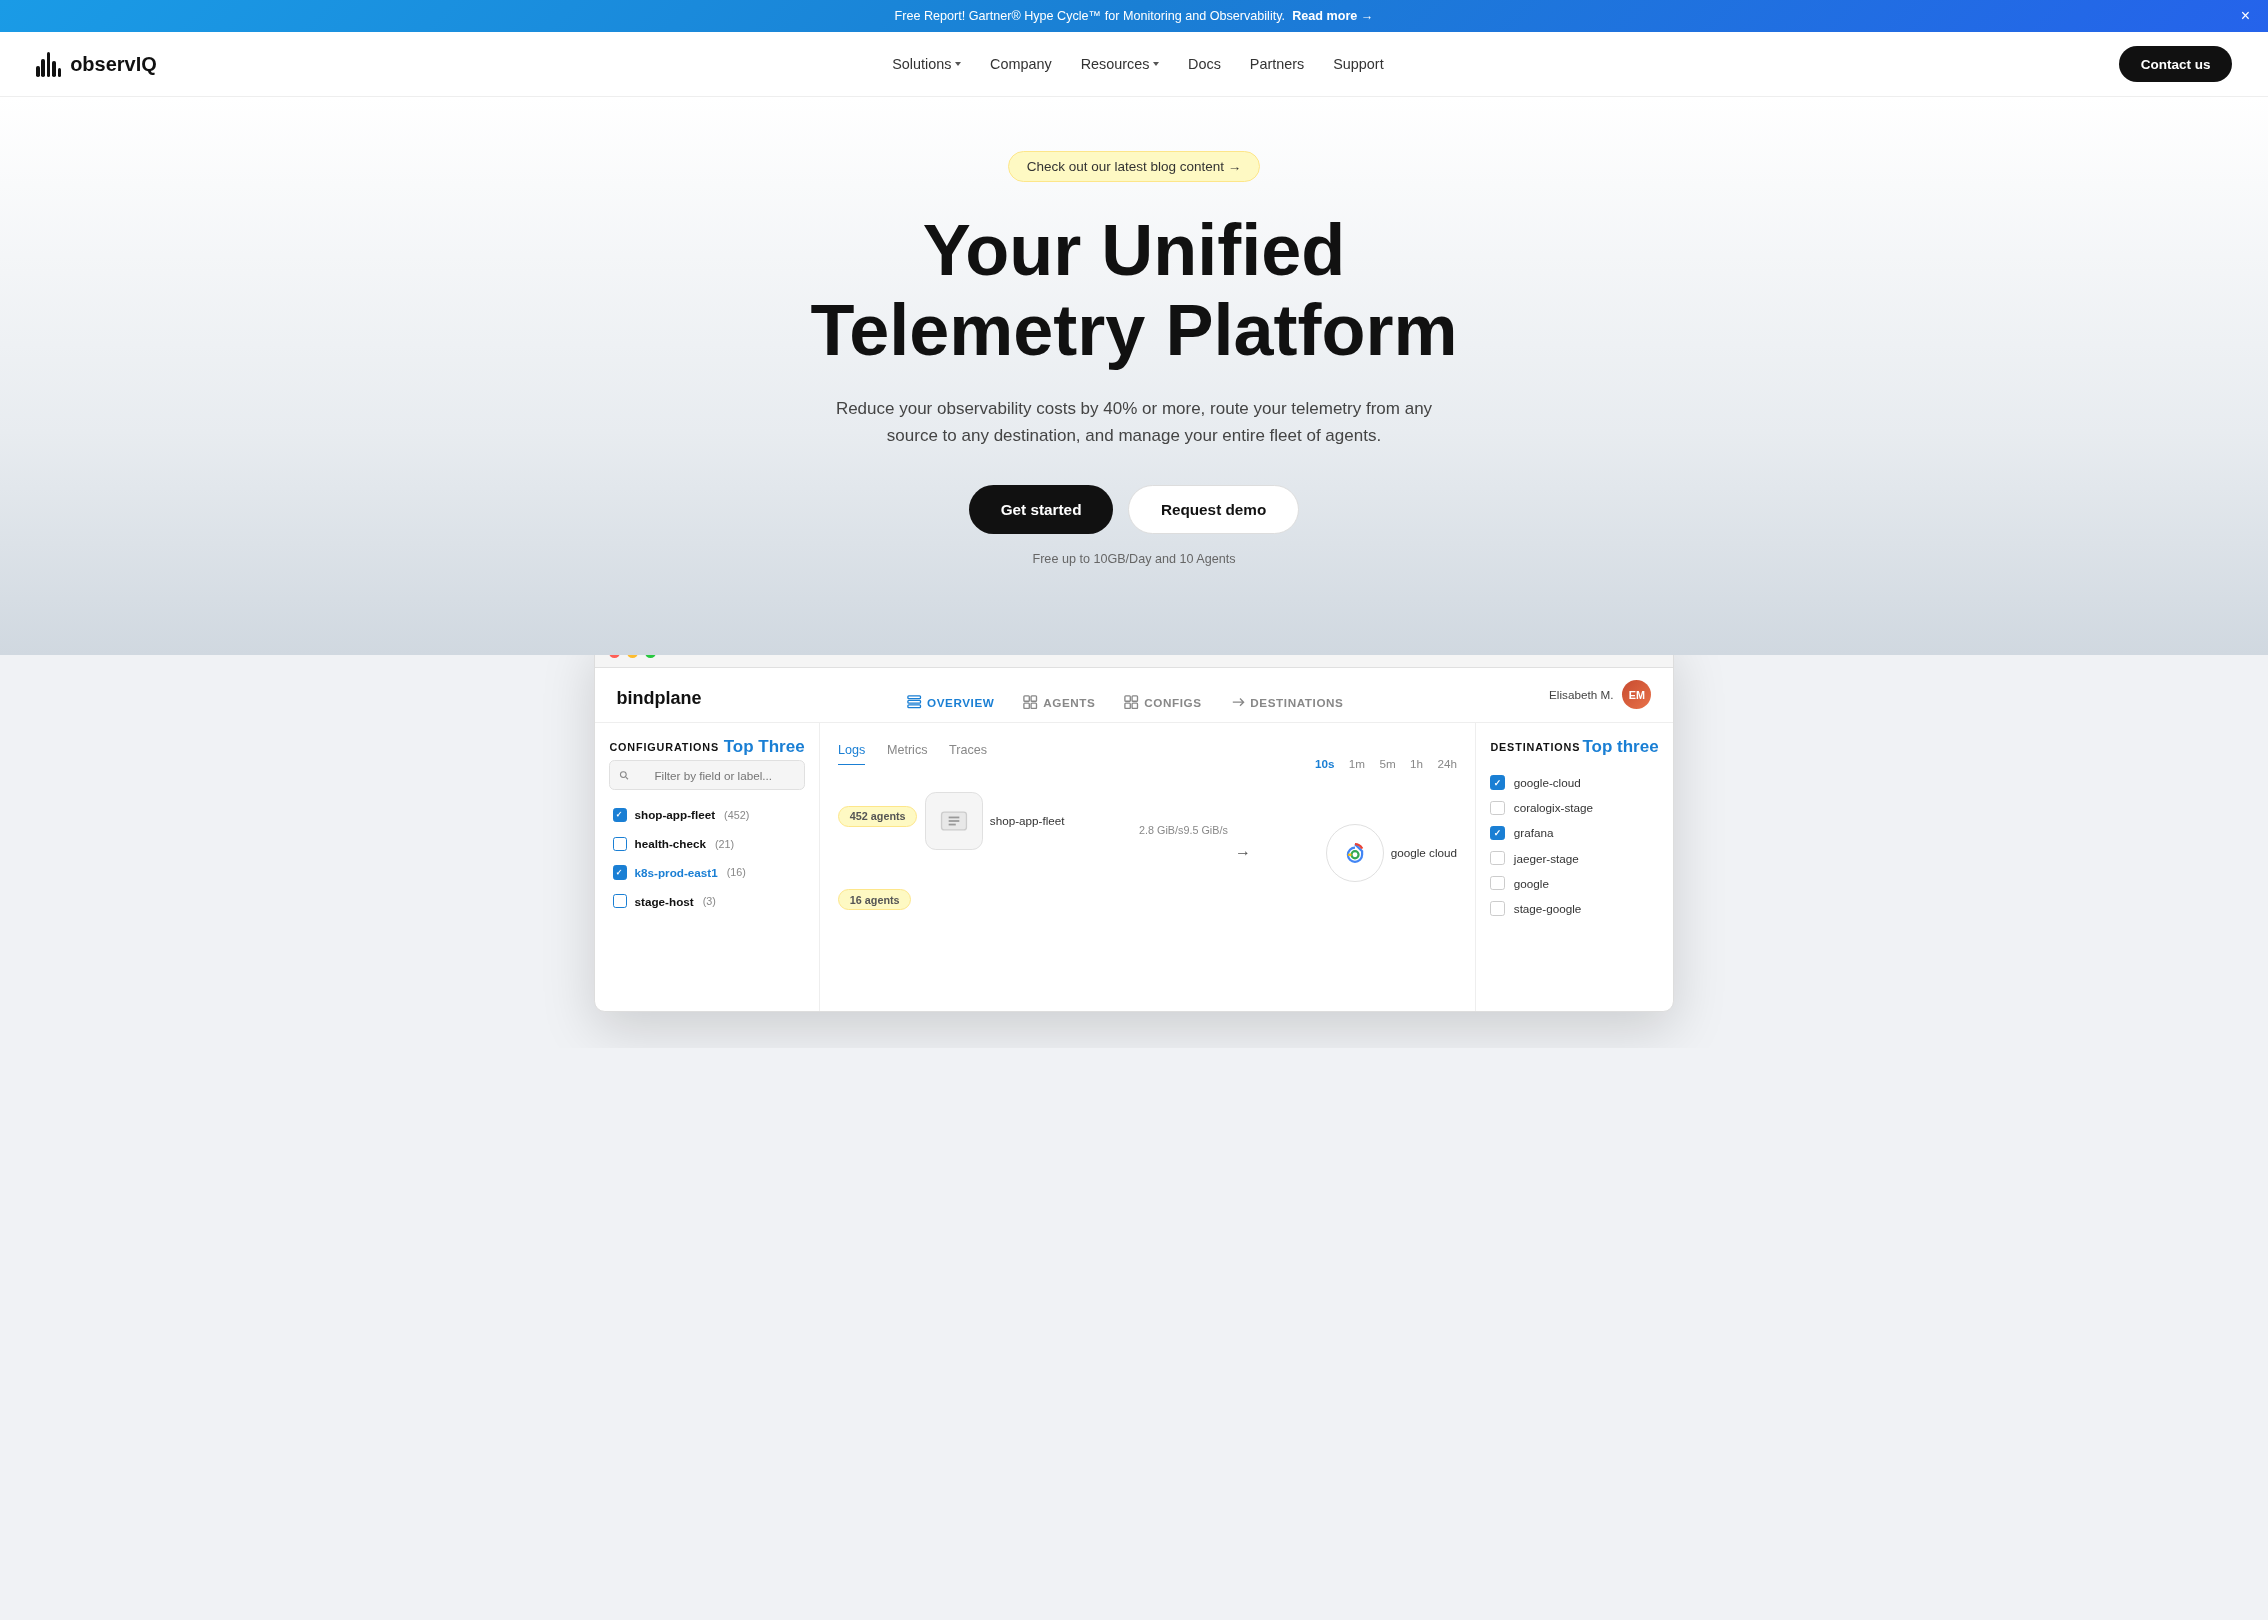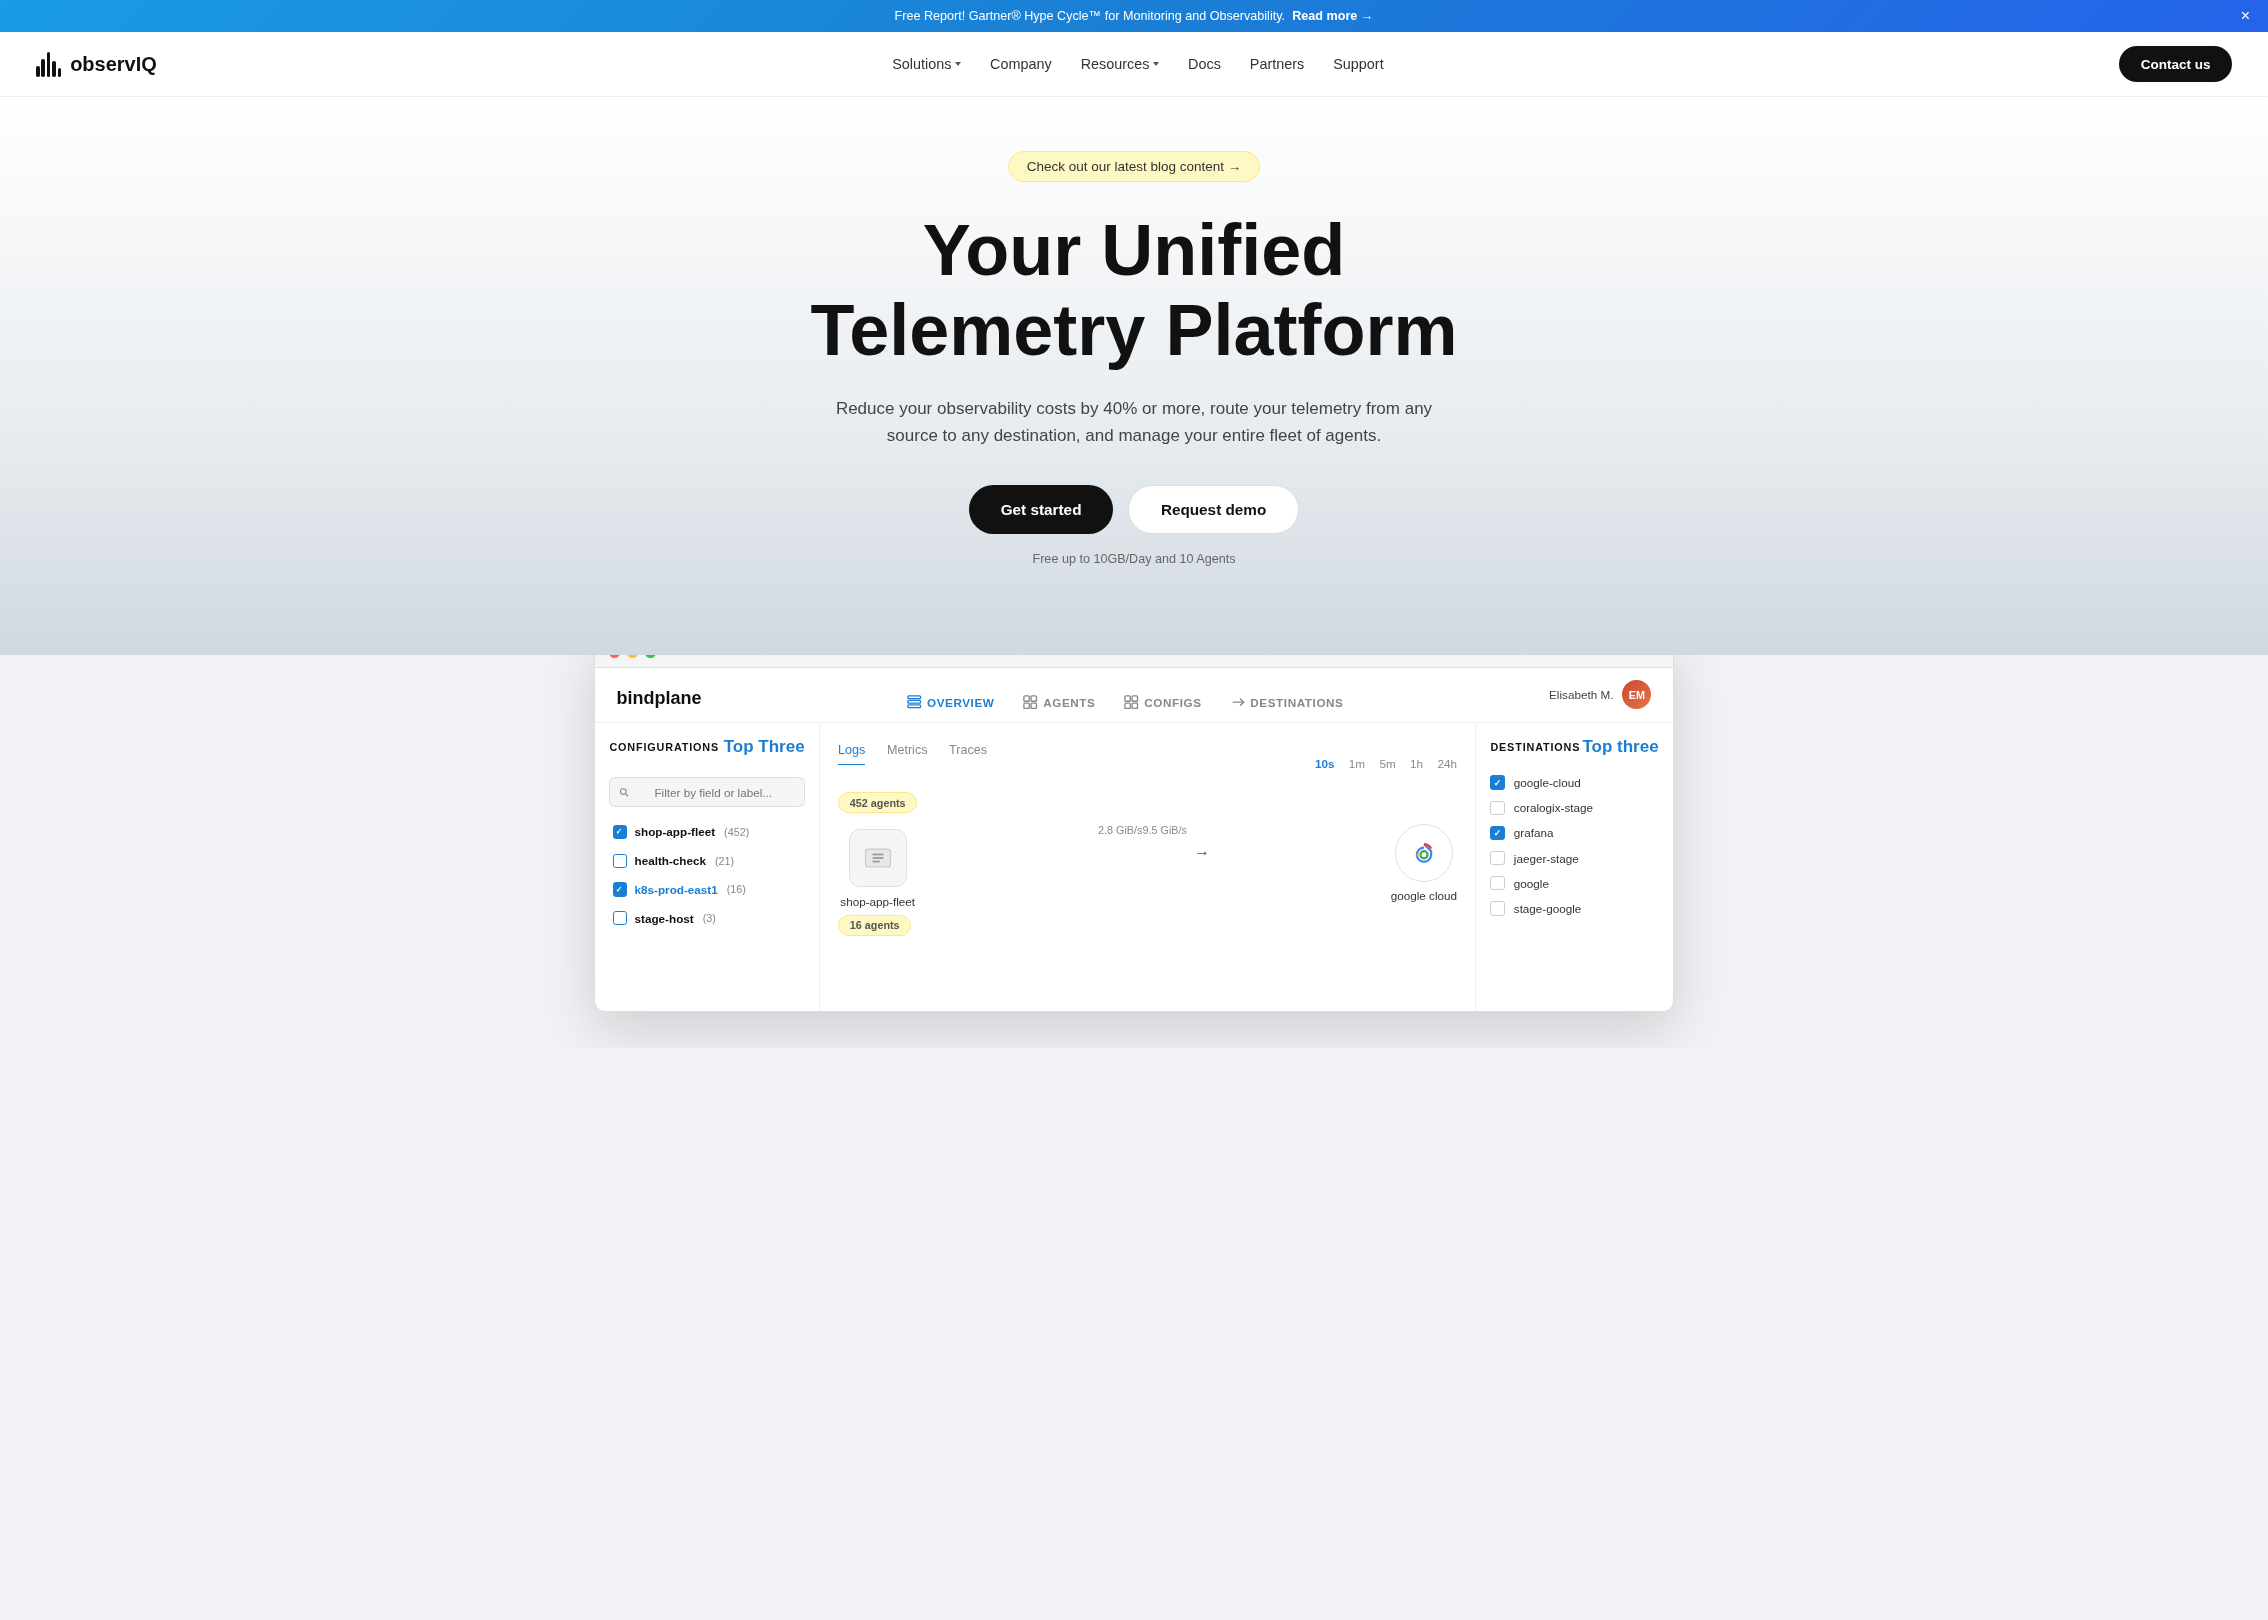--- a/index.html
+++ b/index.html
@@ -292,21 +292,21 @@
       width: 225px;
       border-right: 0.9px solid #eee;
       padding: 14.4px;
       flex-shrink: 0;
     }
 
     .sidebar-header {
       display: flex;
       justify-content: space-between;
       align-items: center;
-      margin-bottom: 20px;
+      margin-bottom: 3px;
       text-align: center;
     }
 
     .sidebar-title {
       font-size: 10.8px;
       font-weight: 700;
       color: #111;
       text-transform: uppercase;
       letter-spacing: 0.08em;
     }
@@ -419,21 +419,20 @@
       border-radius: 18px;
       padding: 3.6px 10.8px;
       font-size: 10.8px;
       font-weight: 600;
       color: #555;
       margin-bottom: 9px;
     }
 
     .flow-node {
       display: flex;
-      flex-direction: column;
       align-items: center;
       gap: 7.2px;
     }
 
     .node-icon {
       width: 58px;
       height: 58px;
       background: #f5f5f5;
       border: 0.9px solid #e0e0e0;
       border-radius: 10.8px;

